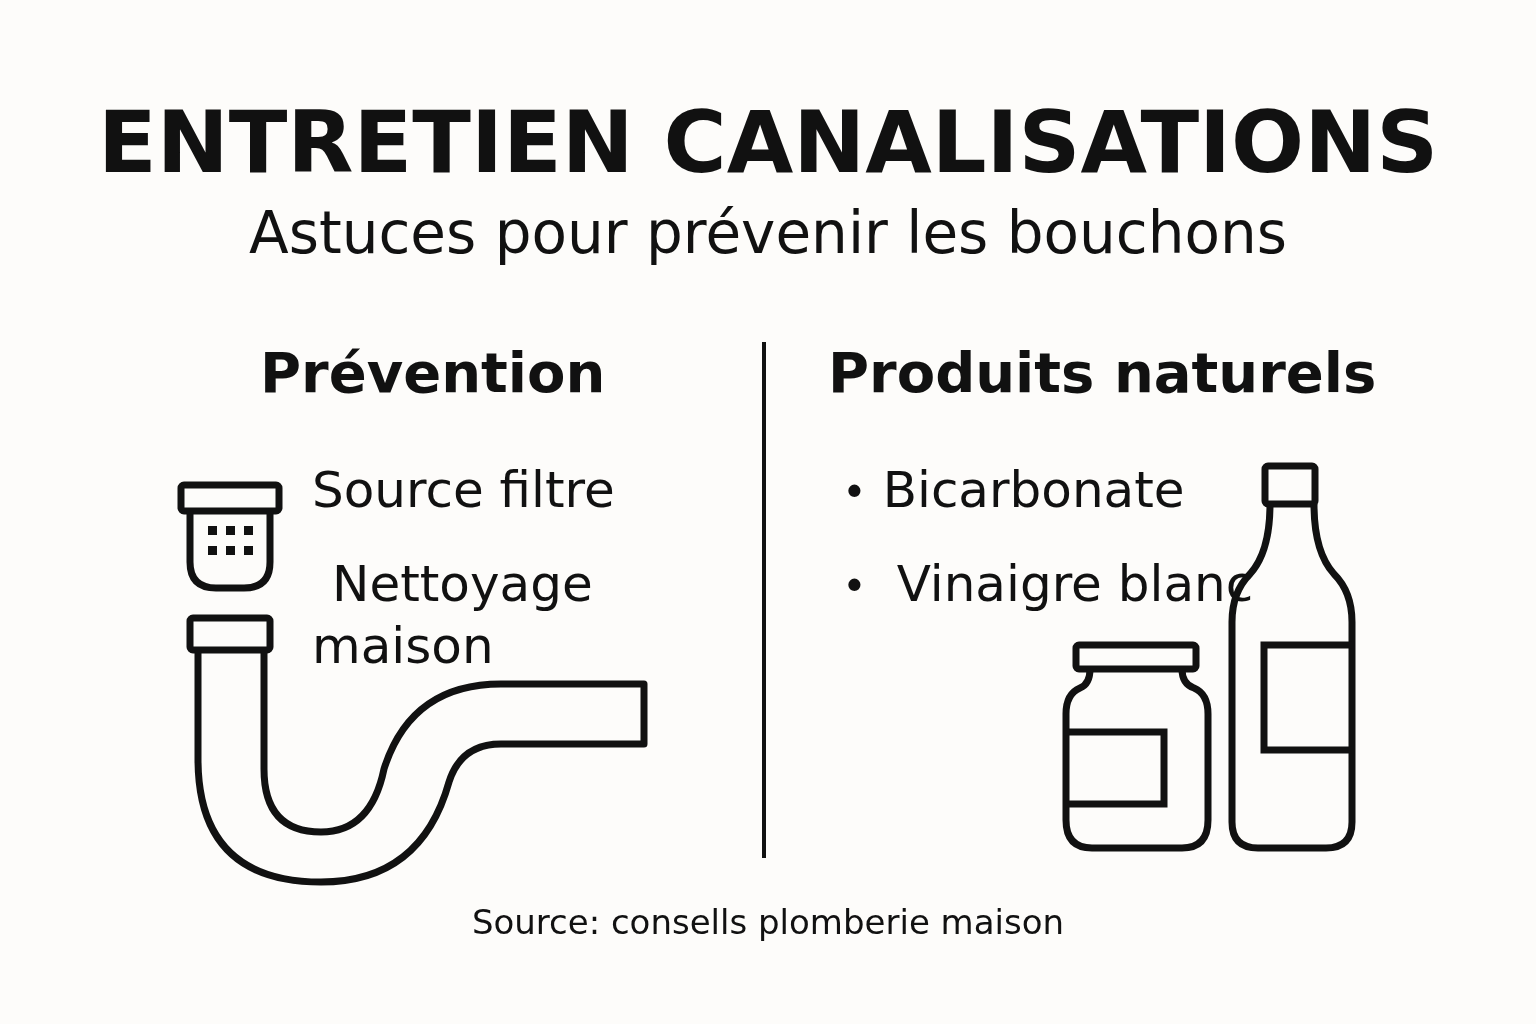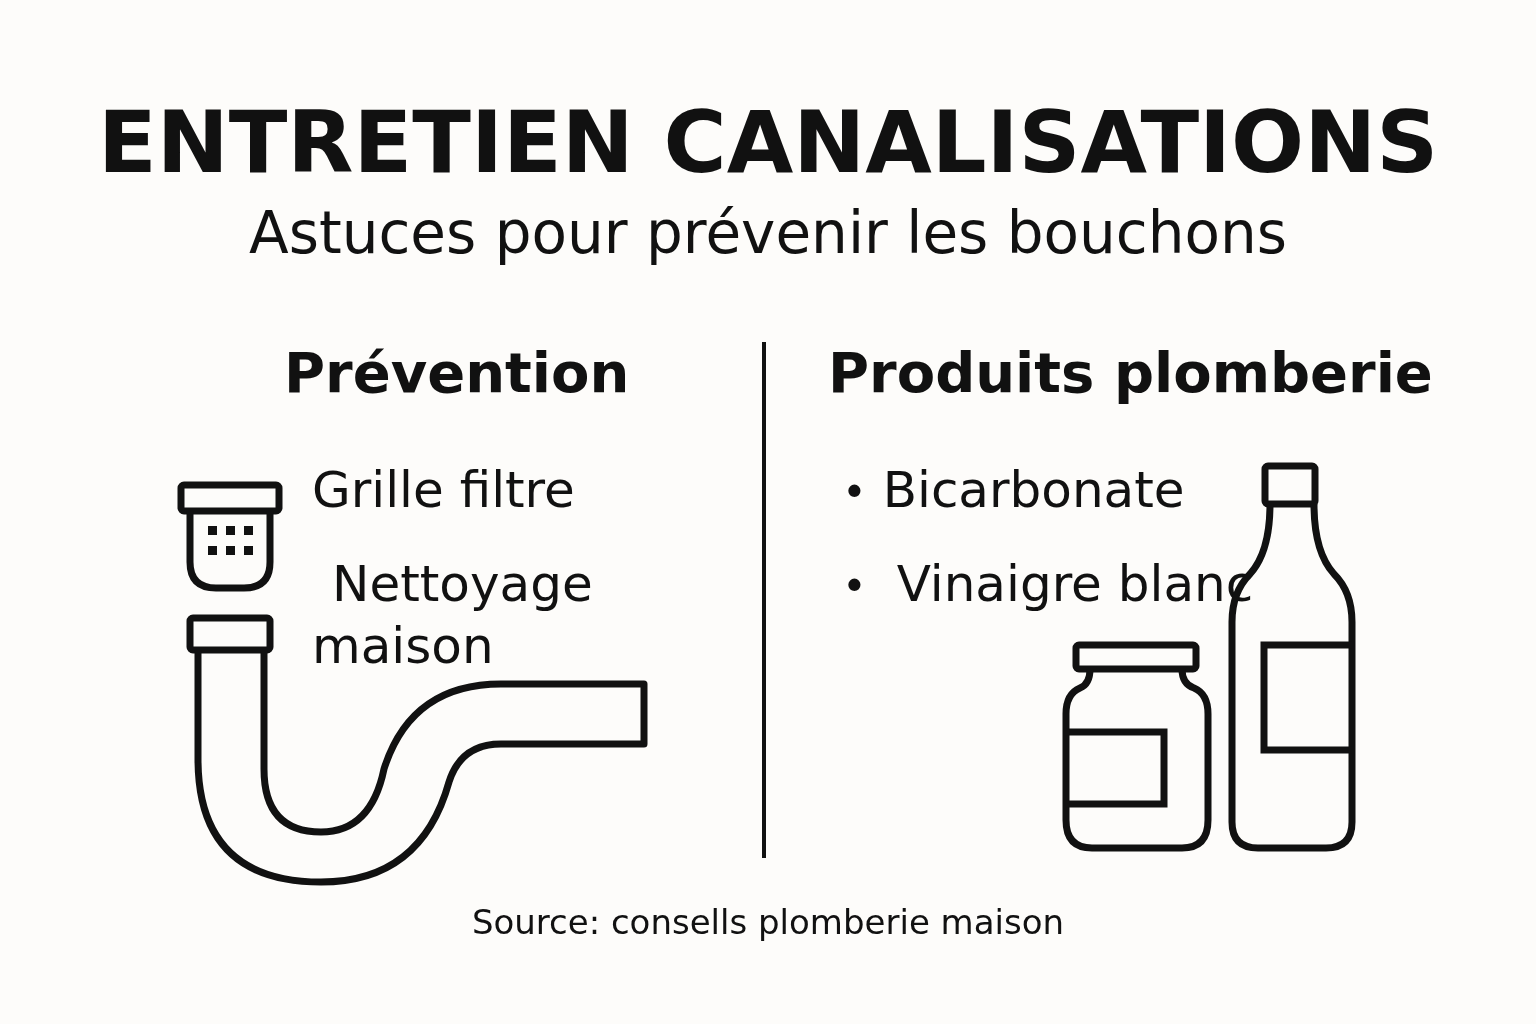--- a/index.html
+++ b/index.html
@@ -24,45 +24,45 @@
   .source { left:0; width:1536px; top:900px; text-align:center; font-size:34px; line-height:44px; }
   svg { position:absolute; overflow:visible; }
   .bullet { font-size:42px; }
 </style>
 </head>
 <body>
 
 <div class="abs title">ENTRETIEN CANALISATIONS</div>
 <div class="abs subtitle">Astuces pour prévenir les bouchons</div>
 
-<div class="abs col-head" style="left:260px; top:340px;margin-left:24px;">Prévention</div>
+<div class="abs col-head" style="left:260px; top:340px;">Prévention</div>
 
 <svg style="left:178px; top:482px;" width="104" height="110" viewBox="0 0 104 110">
   <rect x="3" y="3" width="98" height="26" rx="3" fill="none" stroke="#111" stroke-width="7"></rect>
   <path d="M12 29 V80 Q12 106 38 106 H66 Q92 106 92 80 V29" fill="none" stroke="#111" stroke-width="7"></path>
   <rect x="30" y="44" width="9" height="9" fill="#111"></rect>
   <rect x="48" y="44" width="9" height="9" fill="#111"></rect>
   <rect x="66" y="44" width="9" height="9" fill="#111"></rect>
   <rect x="30" y="64" width="9" height="9" fill="#111"></rect>
   <rect x="48" y="64" width="9" height="9" fill="#111"></rect>
   <rect x="66" y="64" width="9" height="9" fill="#111"></rect>
 </svg>
 
-<div class="abs item" style="left:312px; top:460px;">Grille filtre</div>
+<div class="abs item" style="left:312px; top:460px;">Source filtre</div>
 <div class="abs item" style="left:312px; top:554px;margin-left:20px;">Nettoyage</div>
 <div class="abs item" style="left:312px; top:616px;">maison</div>
 
 <svg style="left:186px; top:614px;" width="464" height="274" viewBox="0 0 464 274">
   <rect x="4" y="4" width="80" height="32" rx="3" fill="none" stroke="#111" stroke-width="7"></rect>
   <path d="M12 36 V145 Q12 268 135 268 Q235 268 263 168 Q275 130 315 130 H458 V70 H315 Q225 70 198 155 Q185 218 135 218 Q78 218 78 155 V36" fill="none" stroke="#111" stroke-width="7" stroke-linejoin="round"></path>
 </svg>
 
 <div class="abs divider"></div>
 
-<div class="abs col-head" style="left:828px; top:340px;">Produits plomberie</div>
+<div class="abs col-head" style="left:828px; top:340px;">Produits naturels</div>
 
 <div class="abs item" style="left:842px; top:460px;">
   <span class="bullet">•</span>
   <span style="">Bicarbonate</span>
 </div>
 <div class="abs item" style="left:842px; top:554px;">
   <span class="bullet">•</span>
   <span style="margin-left:14px;">Vinaigre blanc</span>
 </div>
 

